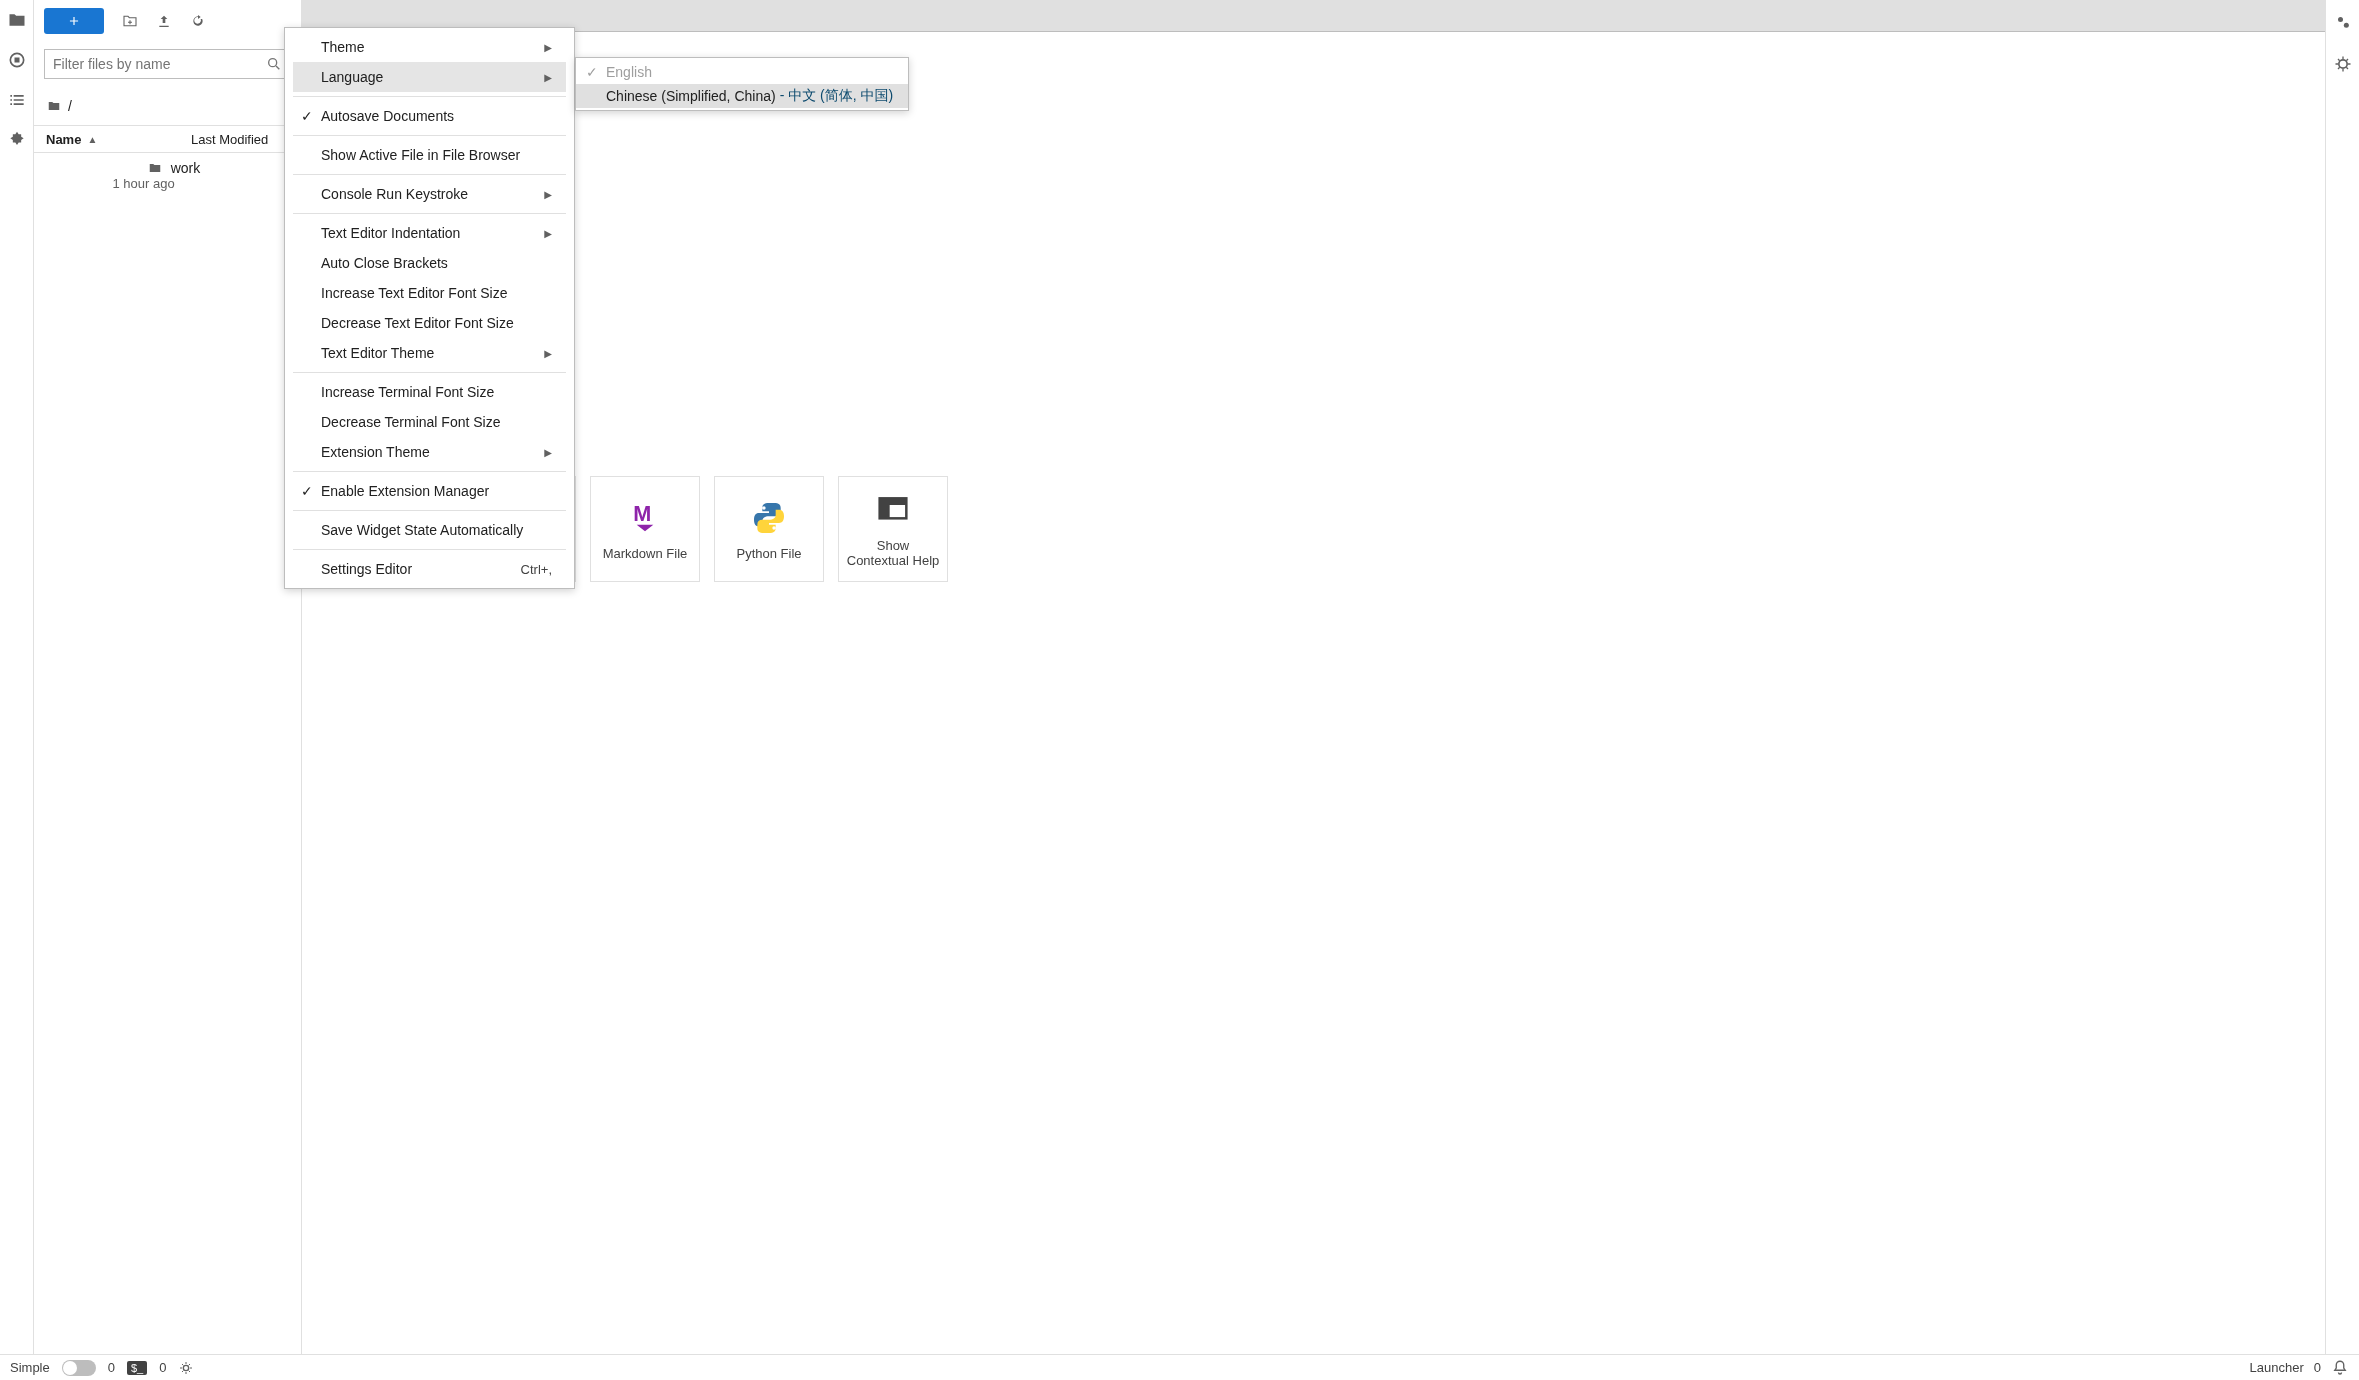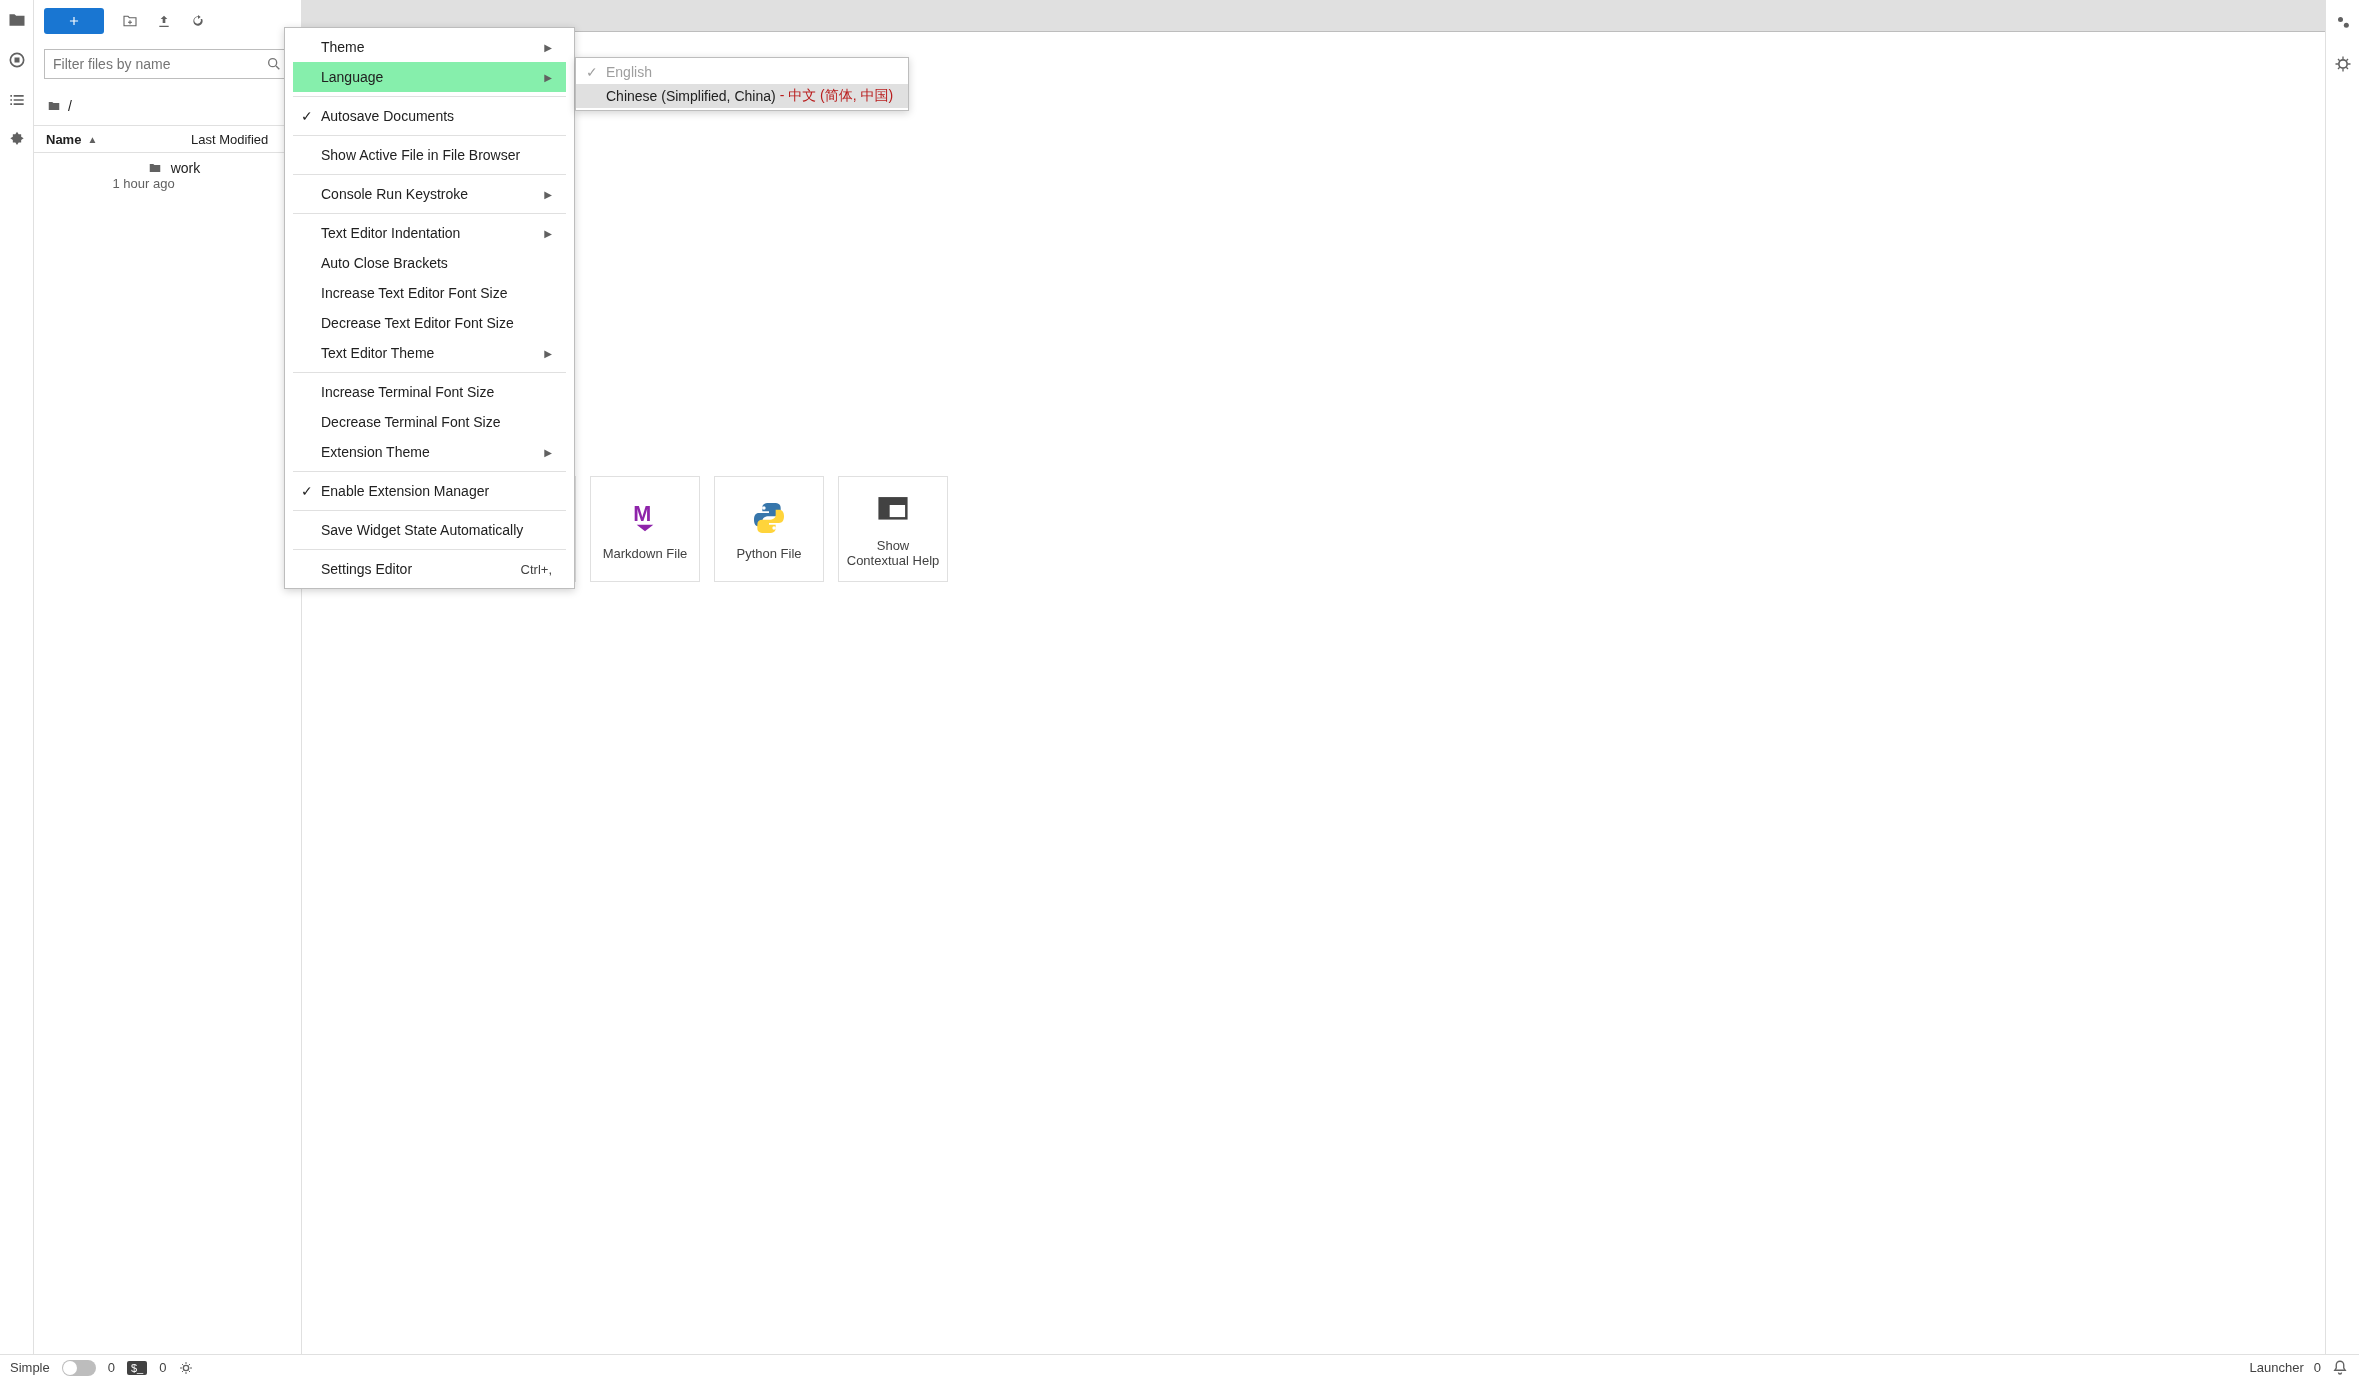--- a/index.html
+++ b/index.html
@@ -52,32 +52,32 @@
   
   .statusbar { height:26px; border-top:1px solid #e0e0e0; display:flex; align-items:center; font-size:13px; color:#424242; padding:0 10px;}
   .statusbar .left { display:flex; align-items:center; gap:12px;}
   .statusbar .spacer { flex:1; }
   .toggle { width:34px; height:16px; border-radius:10px; background:#bdbdbd; position:relative;}
   .toggle::after { content:""; position:absolute; width:14px;height:14px;border-radius:50%;background:#fff; left:1px; top:1px;}
 
   
   .dropdown { position:absolute; top:27px; left:284px; width:291px; background:#fff; border:1px solid #bdbdbd; box-shadow:0 2px 8px rgba(0,0,0,0.18); z-index:100; padding:4px 8px;}
   .dd-item { display:flex; align-items:center; height:30px; padding:0 14px 0 28px; cursor:pointer; font-size:14px; position:relative;}
-  .dd-item.highlight { background:#86efac; }
+  .dd-item.highlight { background:#e5e5e5; }
   .dd-item .chk { position:absolute; left:8px; }
   .dd-item .sub { margin-left:auto; font-size:10px; color:#616161;}
   .dd-item .kbd { margin-left:auto; font-size:13px; color:#424242;}
   .dd-sep { height:1px; background:#e0e0e0; margin:4px 0;}
 
   .submenu { position:absolute; top:57px; left:575px; width:334px; background:#fff; border:1px solid #bdbdbd; box-shadow:0 2px 8px rgba(0,0,0,0.18); z-index:101; padding:2px 0;}
   .sm-item { display:flex; align-items:center; height:24px; padding:0 14px 0 30px; cursor:pointer; font-size:14px; position:relative;}
   .sm-item.highlight { background:#e0e0e0; }
   .sm-item .chk { position:absolute; left:10px; color:#9e9e9e;}
   .sm-item.disabled { color:#9e9e9e; }
-  .sm-item .sec { color:#b91c1c; margin-left:4px;}
+  .sm-item .sec { color:#0c4a6e; margin-left:4px;}
 
   .folder-ic { width:16px; height:14px; fill:#616161;}
 </style>
 </head>
 <body>
 
 <div class="app">
 
 
   <div class="main-row">

